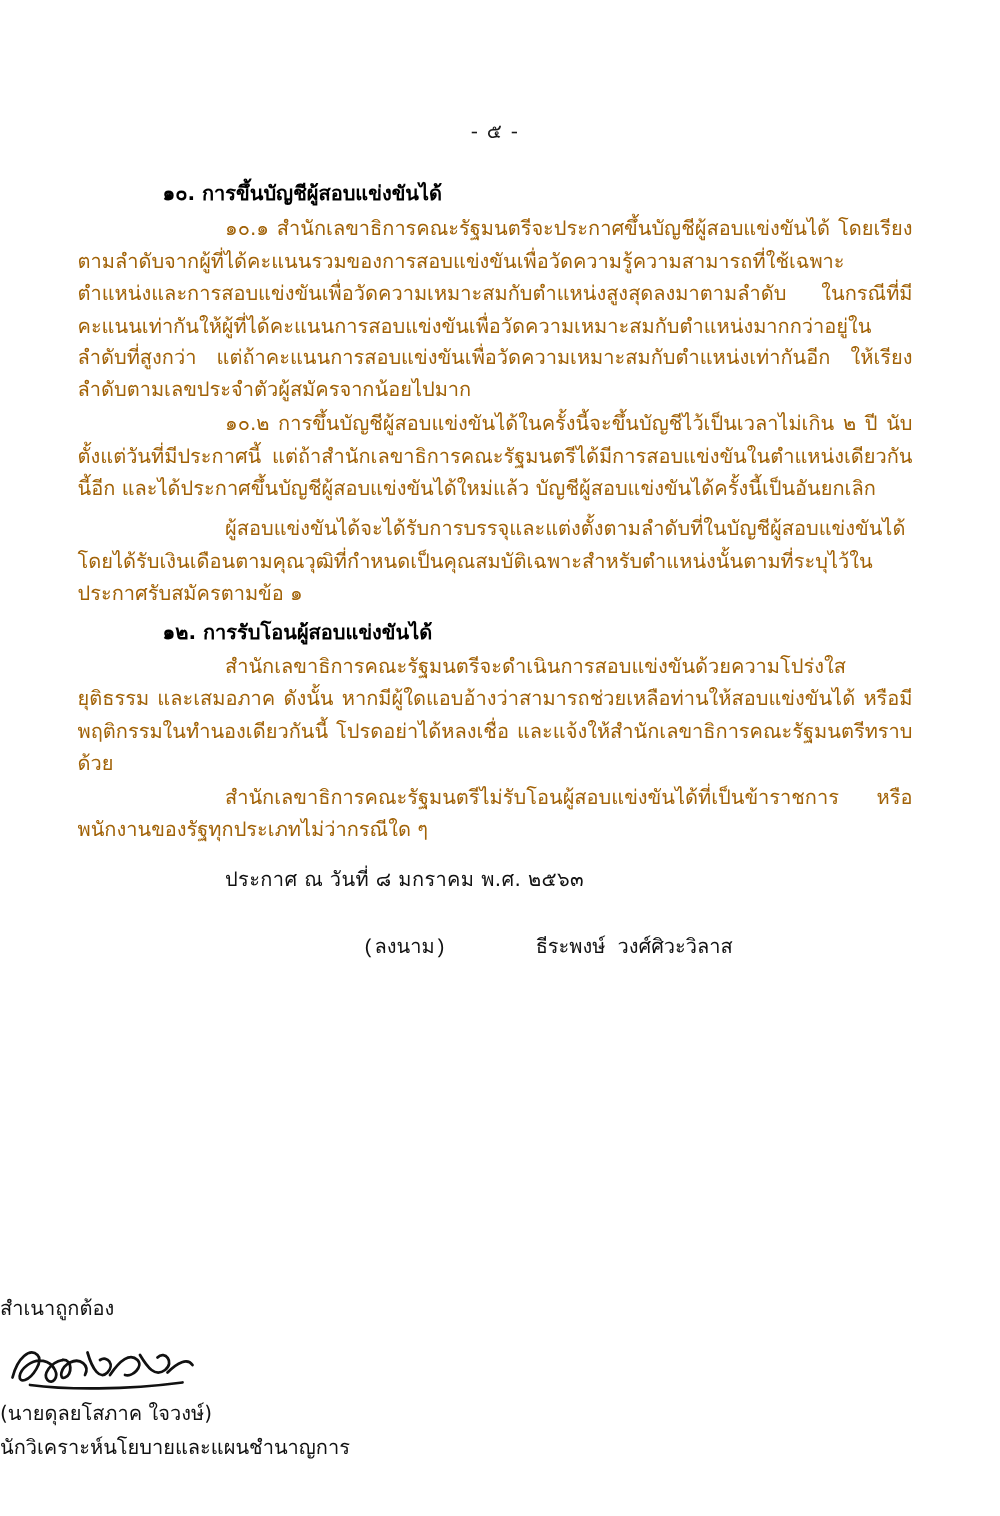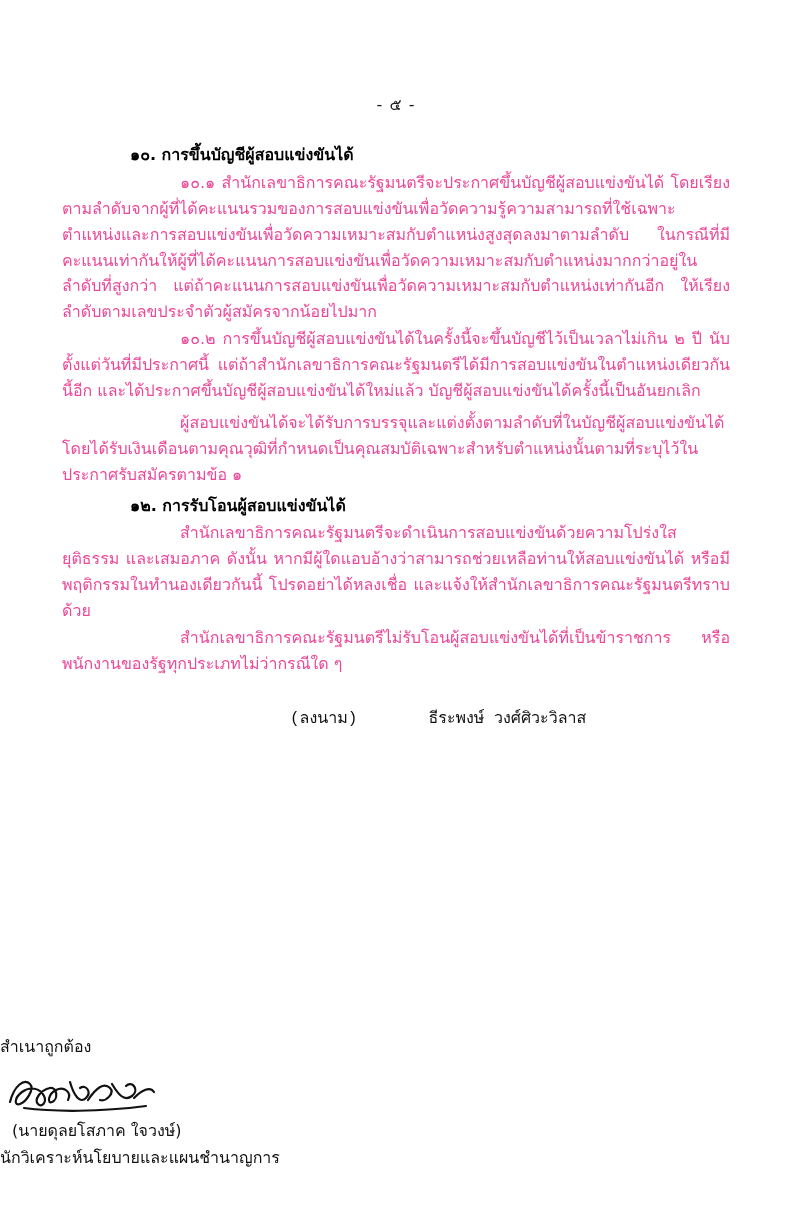--- a/index.html
+++ b/index.html
@@ -36,21 +36,21 @@
     padding-left: 68px;
     line-height: 1.55;
     color: #000;
   }
   .para {
     font-size: 16px;
     line-height: 1.62;
     margin: 0 0 1px 0;
     text-align: justify;
     text-justify: inter-word;
-    color: #ec4899;
+    color: #a16207;
   }
   .indent-2 { text-indent: 118px; }
   .block-gap { margin-bottom: 6px; }
   .announce-line {
     font-size: 16px;
     padding-left: 118px;
     margin: 14px 0 0 0;
     letter-spacing: 0.3px;
   }
   .sig-line {
@@ -83,41 +83,42 @@
     margin-bottom: 8px;
     padding-right: 92px;
   }
   .signature-mark {
     display: block;
     height: 48px;
     margin: 0 0 2px 0;
     padding-right: 110px;
   }
   .signature-mark svg { display: inline-block; vertical-align: middle; }
-  .copy-name { margin-bottom: 2px; padding-right: 60px; padding-left: 12px; }
+  .copy-name { margin-bottom: 2px; padding-right: 60px; }
   .copy-role { padding-right: 0px; }
 </style>
 </head>
 <body>
 
 <div class="page">
 
   <div class="page-number">- ๕ -</div>
 
   <div class="section-heading">๑๐. การขึ้นบัญชีผู้สอบแข่งขันได้</div>
   <p class="para indent-2">๑๐.๑ สำนักเลขาธิการคณะรัฐมนตรีจะประกาศขึ้นบัญชีผู้สอบแข่งขันได้ โดยเรียงตามลำดับจากผู้ที่ได้คะแนนรวมของการสอบแข่งขันเพื่อวัดความรู้ความสามารถที่ใช้เฉพาะตำแหน่งและการสอบแข่งขันเพื่อวัดความเหมาะสมกับตำแหน่งสูงสุดลงมาตามลำดับ ในกรณีที่มีคะแนนเท่ากันให้ผู้ที่ได้คะแนนการสอบแข่งขันเพื่อวัดความเหมาะสมกับตำแหน่งมากกว่าอยู่ในลำดับที่สูงกว่า แต่ถ้าคะแนนการสอบแข่งขันเพื่อวัดความเหมาะสมกับตำแหน่งเท่ากันอีก ให้เรียงลำดับตามเลขประจำตัวผู้สมัครจากน้อยไปมาก</p>
   <p class="para indent-2 block-gap">๑๐.๒ การขึ้นบัญชีผู้สอบแข่งขันได้ในครั้งนี้จะขึ้นบัญชีไว้เป็นเวลาไม่เกิน ๒ ปี นับตั้งแต่วันที่มีประกาศนี้ แต่ถ้าสำนักเลขาธิการคณะรัฐมนตรีได้มีการสอบแข่งขันในตำแหน่งเดียวกันนี้อีก และได้ประกาศขึ้นบัญชีผู้สอบแข่งขันได้ใหม่แล้ว บัญชีผู้สอบแข่งขันได้ครั้งนี้เป็นอันยกเลิก</p>
 
   <p class="para indent-2 block-gap">ผู้สอบแข่งขันได้จะได้รับการบรรจุและแต่งตั้งตามลำดับที่ในบัญชีผู้สอบแข่งขันได้ โดยได้รับเงินเดือนตามคุณวุฒิที่กำหนดเป็นคุณสมบัติเฉพาะสำหรับตำแหน่งนั้นตามที่ระบุไว้ในประกาศรับสมัครตามข้อ ๑</p>
 
   <div class="section-heading">๑๒. การรับโอนผู้สอบแข่งขันได้</div>
   <p class="para indent-2">สำนักเลขาธิการคณะรัฐมนตรีจะดำเนินการสอบแข่งขันด้วยความโปร่งใส ยุติธรรม และเสมอภาค ดังนั้น หากมีผู้ใดแอบอ้างว่าสามารถช่วยเหลือท่านให้สอบแข่งขันได้ หรือมีพฤติกรรมในทำนองเดียวกันนี้ โปรดอย่าได้หลงเชื่อ และแจ้งให้สำนักเลขาธิการคณะรัฐมนตรีทราบด้วย</p>
 
   <p class="para indent-2 block-gap">สำนักเลขาธิการคณะรัฐมนตรีไม่รับโอนผู้สอบแข่งขันได้ที่เป็นข้าราชการ หรือพนักงานของรัฐทุกประเภทไม่ว่ากรณีใด ๆ</p>
 
+  <div class="announce-line">ประกาศ  ณ  วันที่   ๘  มกราคม  พ.ศ. ๒๕๖๓</div>
 
   <div class="sig-line">
     <span>(ลงนาม)</span>
     <span class="sig-gap"></span>
     <span>ธีระพงษ์  วงศ์ศิวะวิลาส</span>
   </div>
 
 
   <div class="copy-block">
     <div class="copy-title">สำเนาถูกต้อง</div>

